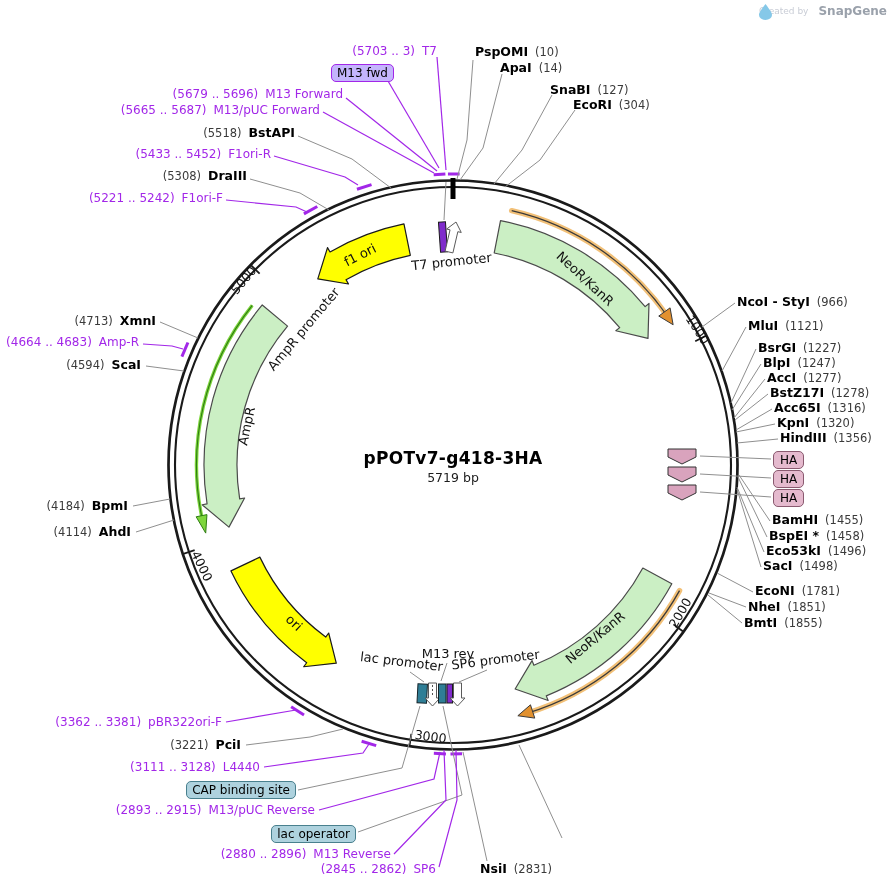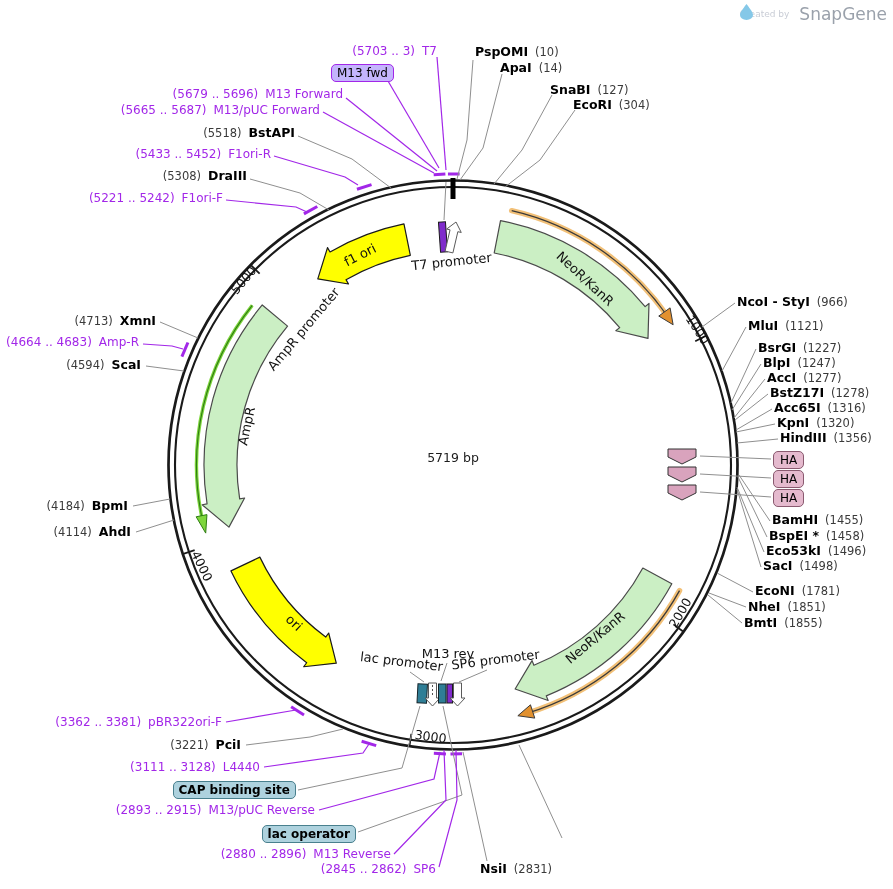--- a/index.html
+++ b/index.html
@@ -7,28 +7,28 @@
           font-family:"DejaVu Sans","Liberation Sans",sans-serif;}
   svg{position:absolute;left:0;top:0;}
   .co{position:absolute;white-space:nowrap;font-size:12px;line-height:15px;color:#2e2e2e;}
   .co .pos{font-size:11.5px;color:#3a3a3a;}
   .co .name{font-weight:700;color:#000;font-size:12.5px;text-align:right;}
   .co.primer .pos,.co.primer .name{color:#A227E8;font-weight:400;font-size:12px;}
   .pb{margin-right:7px;} .nb{margin-right:7px;}
   .lbl-box{position:absolute;font-size:12px;line-height:16px;padding:0 5px;border-radius:5px;
            border:1.2px solid;white-space:nowrap;color:#000;}
   .m13fwd{background:#c4b5fd;border-color:#A227E8;}
-  .teal{background:#AED2DE;border-color:#49808E;font-weight:bold;}
+  .teal{background:#AED2DE;border-color:#49808E;}
   .ha{background:#E5BACE;border-color:#8A5A70;padding:0 6px;}
   .ctitle{position:absolute;left:293px;top:448px;width:320px;text-align:center;}
   .ctitle .nm{font-weight:700;font-size:17px;color:#000;letter-spacing:.3px;}
   .ctitle .bp{font-size:12.5px;color:#1c1c1c;margin-top:2px;}
   .credit{position:absolute;top:4px;right:6px;display:flex;align-items:center;gap:5px;}
   .cby{font-size:9px;color:#c9cdd6;}
-  .brand{font-size:17px;color:#9aa1ab;font-weight:400;text-align:center;}
+  .brand{font-size:12px;color:#9aa1ab;font-weight:700;text-align:center;}
   .tick-t{font-size:12.5px;fill:#111;text-anchor:middle;}
   .feat-t{font-size:13px;fill:#111;text-anchor:middle;}
 </style>
 </head>
 <body>
 
 <div class="canvas">
 
   <svg width="893" height="889" viewBox="0 0 893 889">
     <g id="geom">
@@ -139,20 +139,21 @@
       <text class="feat-t" transform="translate(362,259) rotate(-27)">f1 ori</text>
       <text class="feat-t" transform="translate(291,626) rotate(43)">ori</text>
       <text class="feat-t" transform="translate(452,266) rotate(-6)">T7 promoter</text>
       <text class="feat-t" transform="translate(401,666) rotate(7)">lac promoter</text>
       <text class="feat-t" transform="translate(448,658)">M13 rev</text>
       <text class="feat-t" transform="translate(496,664) rotate(-7)">SP6 promoter</text>
     </g>
   </svg>
 
   <div class="ctitle">
+    <div class="nm">pPOTv7-g418-3HA</div>
     <div class="bp">5719 bp</div>
   </div>
 
   <div class="credit">
     <span class="cby">Created by</span>
     <span>
       <svg width="13" height="16" viewBox="0 0 13 16">
           <path d="M6.5 0 C2 6 0 8.5 0 11 a6.5 5 0 0 0 13 0 C13 8.5 11 6 6.5 0 Z" fill="#85C8E8"></path>
         </svg>
     </span>

